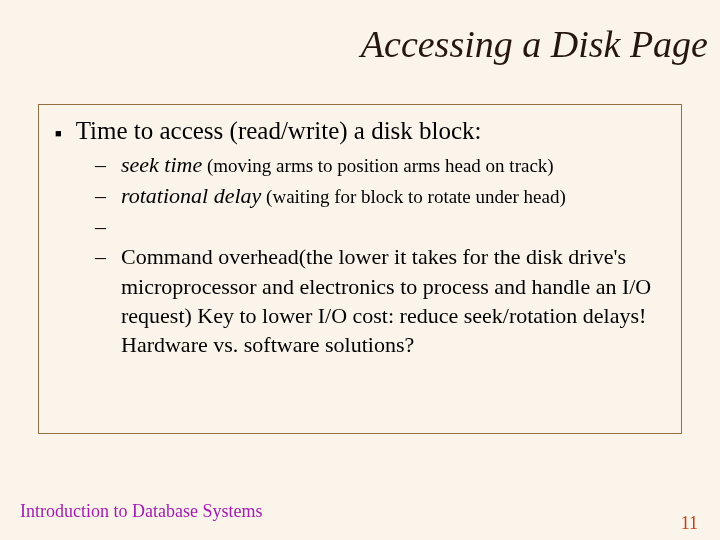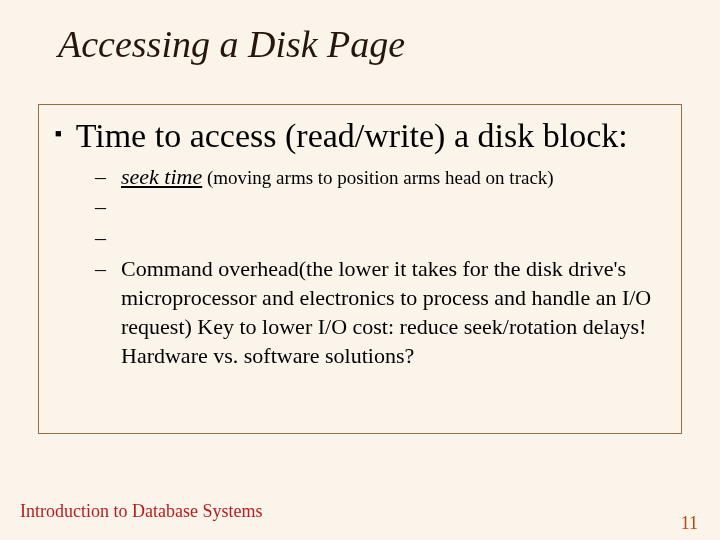--- a/index.html
+++ b/index.html
@@ -16,20 +16,21 @@
     width: 100%;
     height: 100%;
     position: relative;
   }
   .title {
     font-size: 38px;
     font-style: italic;
     font-weight: normal;
     color: #25160e;
     padding: 22px 12px 0 58px;
+    text-align: right;
   }
   .content-box {
     position: absolute;
     top: 104px;
     left: 38px;
     width: 644px;
     height: 330px;
     border: 1px solid #946f3f;
     padding: 10px 12px 10px 16px;
   }
@@ -38,21 +39,21 @@
     align-items: flex-start;
     margin-bottom: 2px;
   }
   .bullet-marker {
     font-size: 11px;
     margin-top: 12px;
     margin-right: 14px;
     color: #000;
   }
   .bullet-text {
-    font-size: 34px;
+    font-size: 25px;
     line-height: 1.25;
     color: #000;
   }
   .sub-list {
     margin-left: 40px;
     margin-top: 4px;
   }
   .sub-row {
     display: flex;
     align-items: flex-start;
@@ -63,31 +64,30 @@
     margin-right: 12px;
     min-width: 14px;
     line-height: 1.35;
   }
   .sub-text {
     font-size: 22px;
     line-height: 1.33;
   }
   .sub-text .term {
     font-style: italic;
-    text-decoration: underline;
   }
   .sub-text .desc {
     font-size: 19px;
   }
   .footer-left {
     position: absolute;
     bottom: 18px;
     left: 20px;
     font-size: 18px;
-    color: #b91c1c;
+    color: #a21caf;
   }
   .footer-right {
     position: absolute;
     bottom: 6px;
     right: 22px;
     font-size: 18px;
     color: #c2410c;
   }
 </style>
 </head>
@@ -106,20 +106,21 @@
 
     <div class="sub-list">
 
       <div class="sub-row">
         <span class="sub-marker">–</span>
         <span class="sub-text"><span class="term">seek time</span><span class="desc"> (moving arms to position arms head on track)</span></span>
       </div>
 
       <div class="sub-row">
         <span class="sub-marker">–</span>
+        <span class="sub-text"><span class="term">rotational delay</span><span class="desc"> (waiting for block to rotate under head)</span></span>
       </div>
 
       <div class="sub-row">
         <span class="sub-marker">–</span>
       </div>
 
       <div class="sub-row">
         <span class="sub-marker">–</span>
         <span class="sub-text">Command overhead(the lower it takes for the disk drive's microprocessor and electronics to process and handle an I/O request) Key to lower I/O cost: reduce seek/rotation delays!  Hardware vs. software solutions?</span>
       </div>

